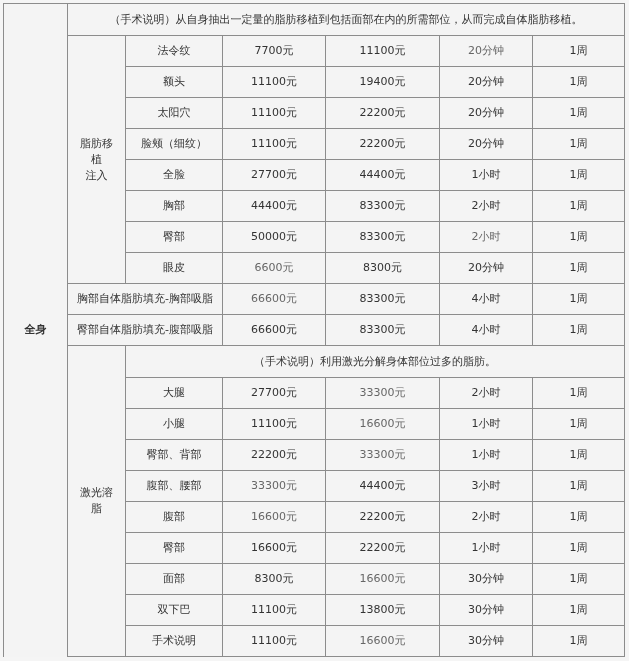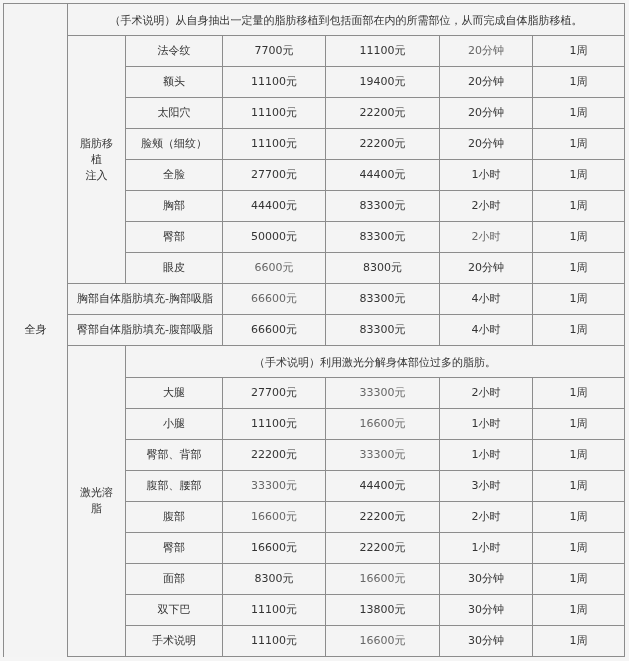--- a/index.html
+++ b/index.html
@@ -18,25 +18,25 @@
     border: 1px solid #8c8c8c;
     text-align: center;
     vertical-align: middle;
     font-size: 11px;
     color: #333;
     height: 30px;
     padding: 0;
     line-height: 14px;
     white-space: nowrap;
   }
-  td.desc { height: 31px; font-family: Liberation Serif, serif; }
+  td.desc { height: 31px; }
   td.light { color: #666; font-weight: normal; }
   td.cat { white-space: normal; line-height: 16px; }
   td.cat span { display: block; text-align: center; }
-  td.region { border-bottom: none; }
+  td.region { border-bottom: none; font-weight: bold; }
   col.c0 { width: 64px; }
   col.c1 { width: 58px; }
   col.c2 { width: 97px; }
   col.c3 { width: 103px; }
   col.c4 { width: 114px; }
   col.c5 { width: 93px; }
   col.c6 { width: 92px; }
 </style>
 </head>
 <body>

